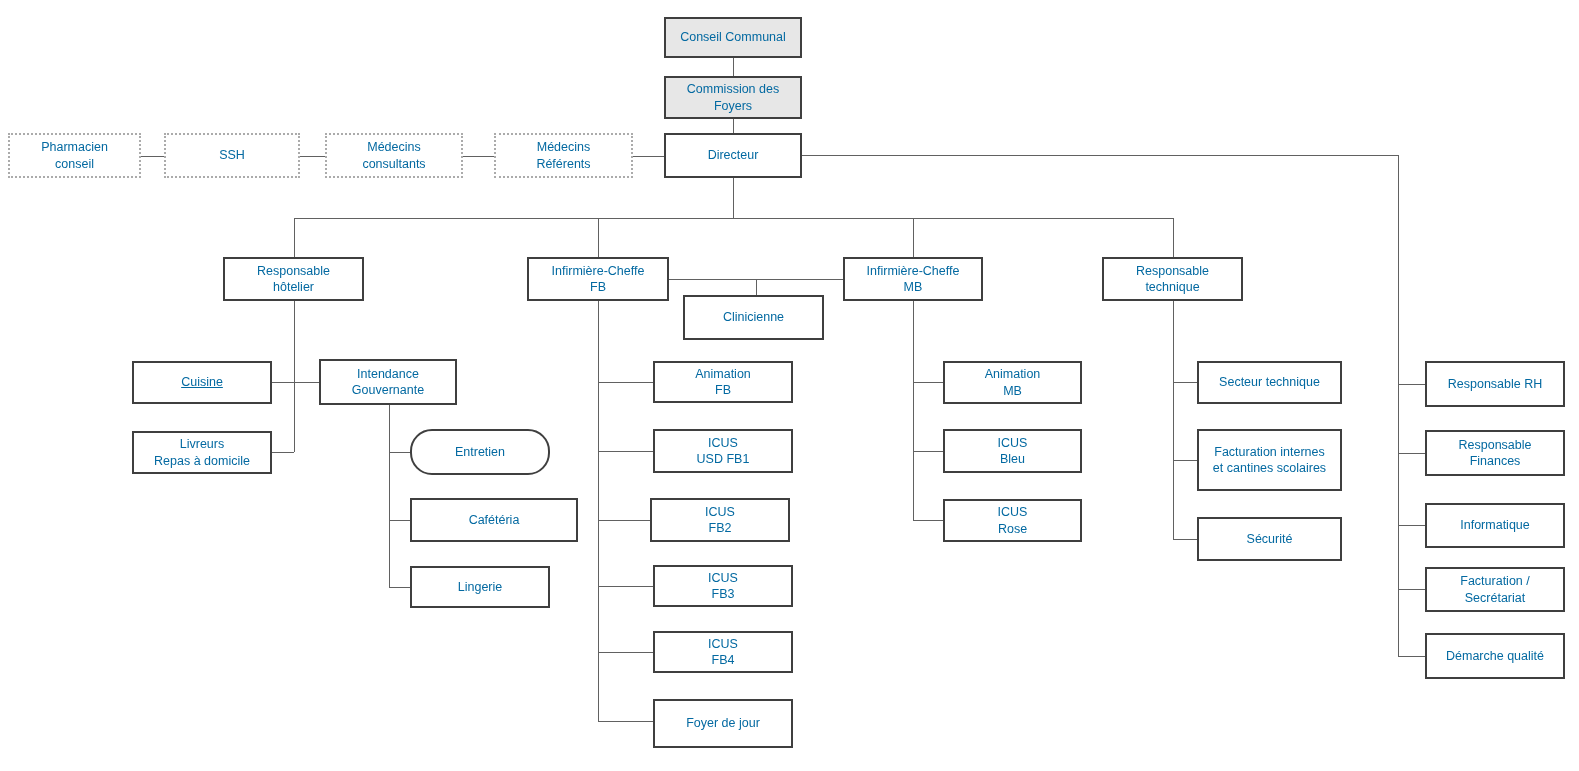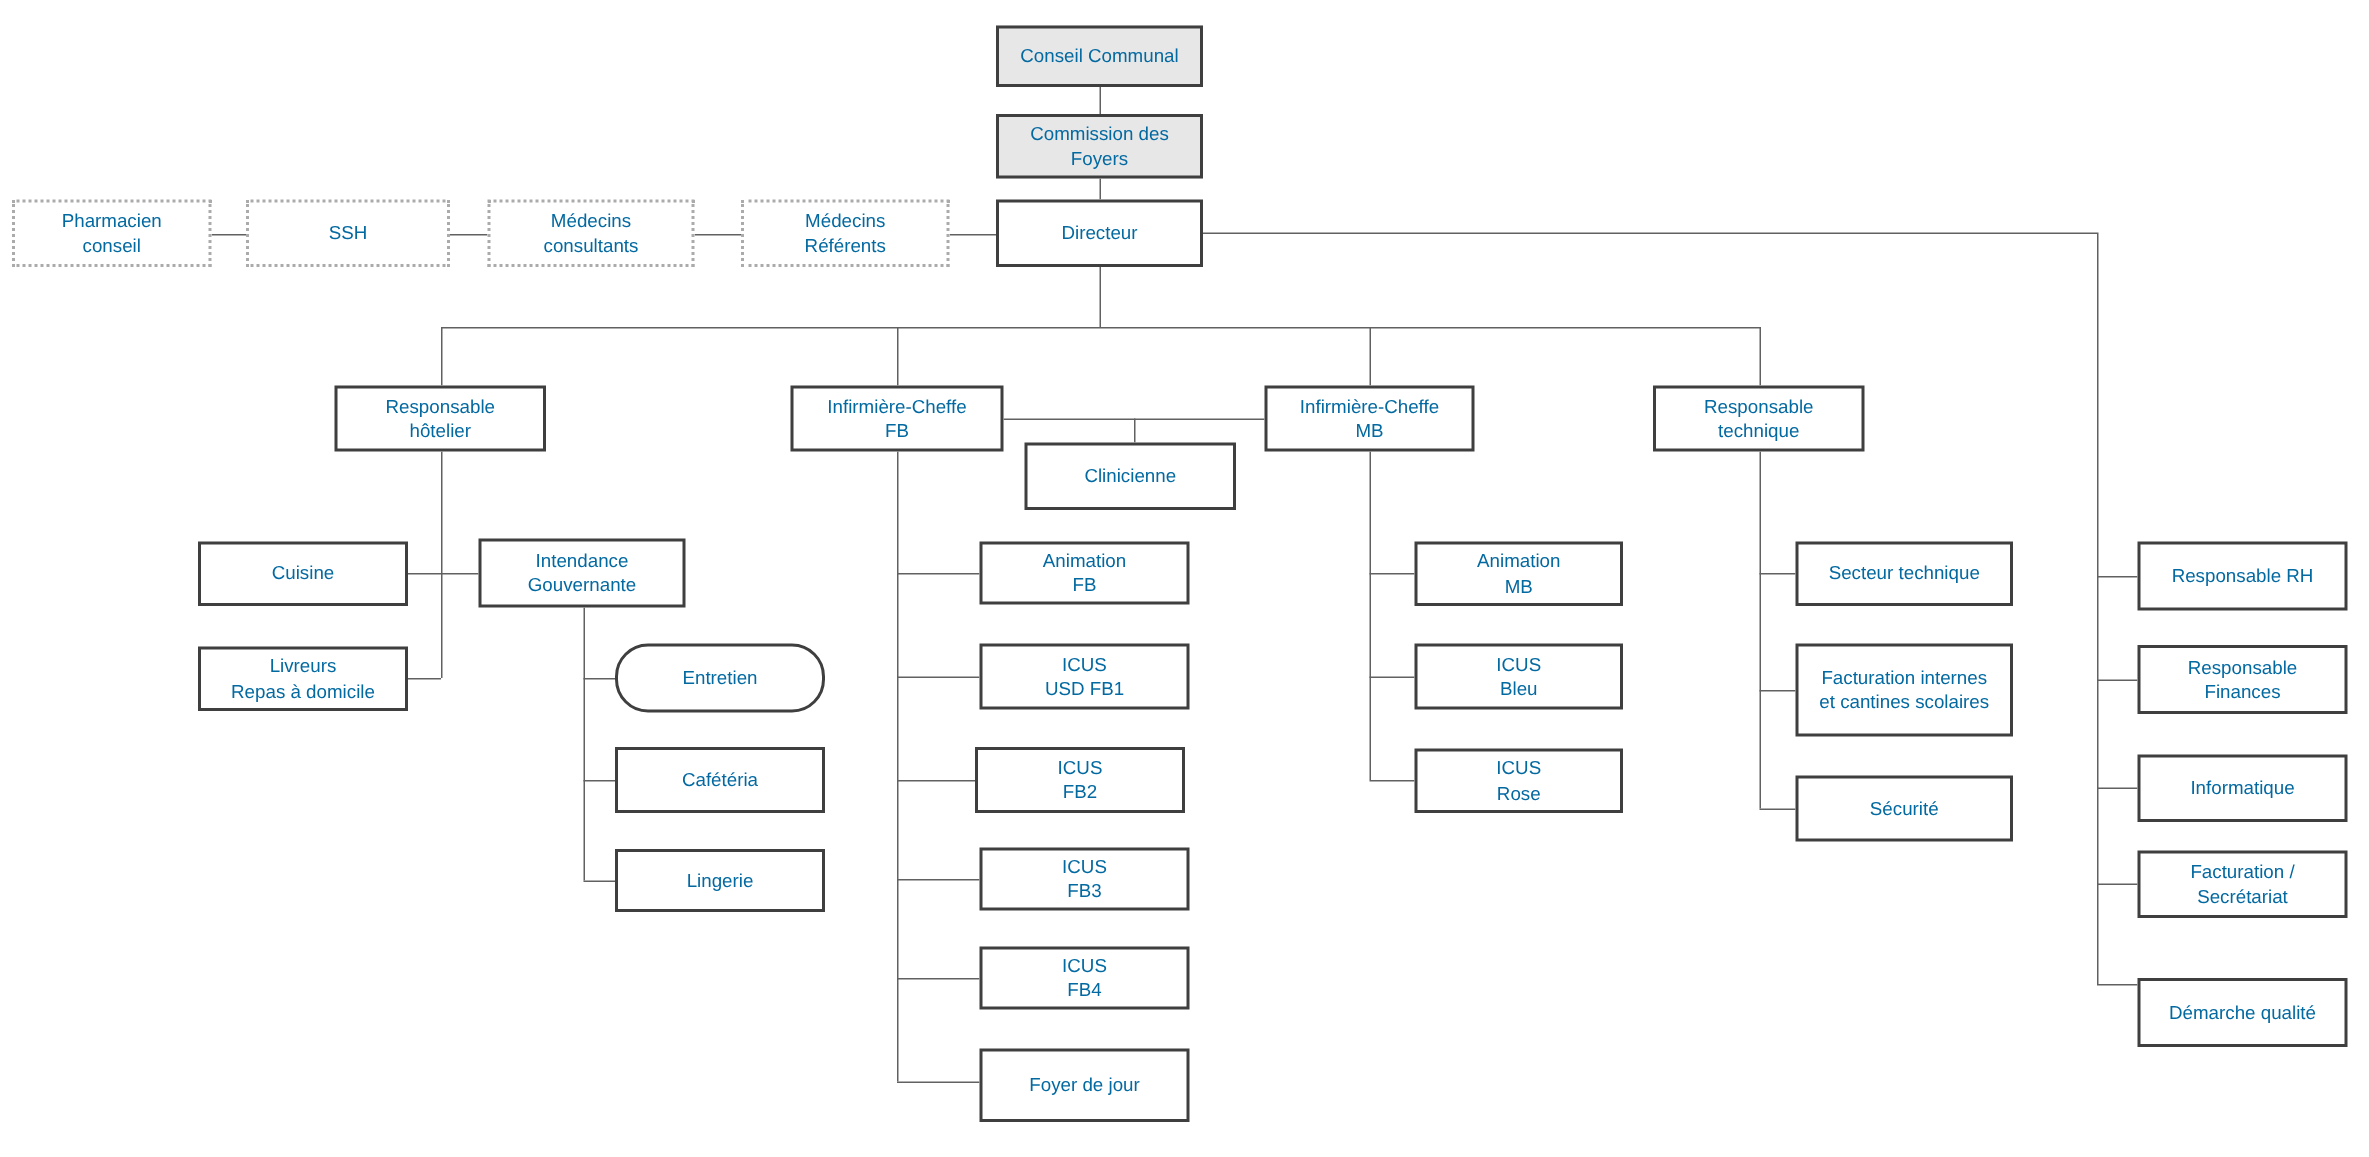--- a/index.html
+++ b/index.html
@@ -22,25 +22,25 @@
   #n-ssh{left:164px;top:133px;width:136px;height:45px;}
   #n-medecins_consultants{left:325px;top:133px;width:138px;height:45px;}
   #n-medecins_referents{left:494px;top:133px;width:139px;height:45px;}
   
   #n-responsable_hotelier{left:223px;top:257px;width:141px;height:44px;}
   #n-infirmiere_cheffe_fb{left:527px;top:257px;width:142px;height:44px;}
   #n-infirmiere_cheffe_mb{left:843px;top:257px;width:140px;height:44px;}
   #n-responsable_technique{left:1102px;top:257px;width:141px;height:44px;}
   #n-clinicienne{left:683px;top:295px;width:141px;height:45px;}
   
-  #n-cuisine{left:132px;top:361px;width:140px;height:43px;}
+  #n-cuisine{left:132px;top:361px;width:140px;height:43px;text-decoration:underline;}
   #n-livreurs_repas_domicile{left:132px;top:431px;width:140px;height:43px;}
   #n-intendance_gouvernante{left:319px;top:359px;width:138px;height:46px;}
   #n-entretien{left:410px;top:429px;width:140px;height:46px;border-radius:22px;}
-  #n-cafeteria{left:410px;top:498px;width:140px;height:44px;}
+  #n-cafeteria{left:410px;top:498px;width:168px;height:44px;}
   #n-lingerie{left:410px;top:566px;width:140px;height:42px;}
   
   #n-animation_fb{left:653px;top:361px;width:140px;height:42px;}
   #n-icus_usd_fb1{left:653px;top:429px;width:140px;height:44px;}
   #n-icus_fb2{left:650px;top:498px;width:140px;height:44px;}
   #n-icus_fb3{left:653px;top:565px;width:140px;height:42px;}
   #n-icus_fb4{left:653px;top:631px;width:140px;height:42px;}
   #n-foyer_de_jour{left:653px;top:699px;width:140px;height:49px;}
   
   #n-animation_mb{left:943px;top:361px;width:139px;height:43px;}
@@ -48,21 +48,21 @@
   #n-icus_rose{left:943px;top:499px;width:139px;height:43px;}
   
   #n-secteur_technique{left:1197px;top:361px;width:145px;height:43px;}
   #n-transports_cantines{left:1197px;top:429px;width:145px;height:62px;}
   #n-securite{left:1197px;top:517px;width:145px;height:44px;}
   
   #n-responsable_rh{left:1425px;top:361px;width:140px;height:46px;}
   #n-responsable_finances{left:1425px;top:430px;width:140px;height:46px;}
   #n-informatique{left:1425px;top:503px;width:140px;height:45px;}
   #n-facturation_secretariat{left:1425px;top:567px;width:140px;height:45px;}
-  #n-demarche_qualite{left:1425px;top:633px;width:140px;height:46px;margin-top:19px;}
+  #n-demarche_qualite{left:1425px;top:633px;width:140px;height:46px;}
 </style>
 </head>
 <body>
 
 <i class="ln" style="left:733px;top:58px;width:1px;height:18px"></i>
 <i class="ln" style="left:733px;top:119px;width:1px;height:14px"></i>
 <i class="ln" style="left:733px;top:178px;width:1px;height:40px"></i>
 <i class="ln" style="left:294px;top:218px;width:880px;height:1px"></i>
 <i class="ln" style="left:294px;top:218px;width:1px;height:39px"></i>
 <i class="ln" style="left:598px;top:218px;width:1px;height:39px"></i>

